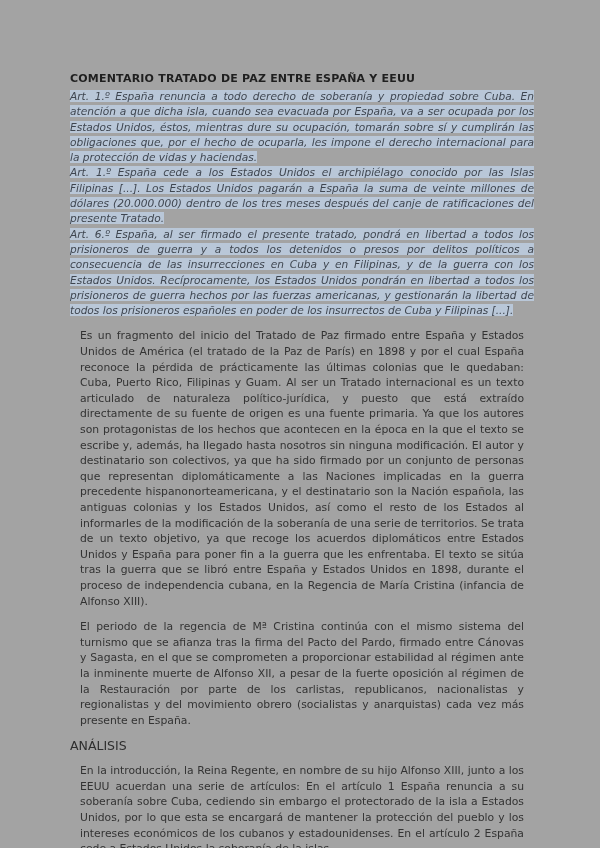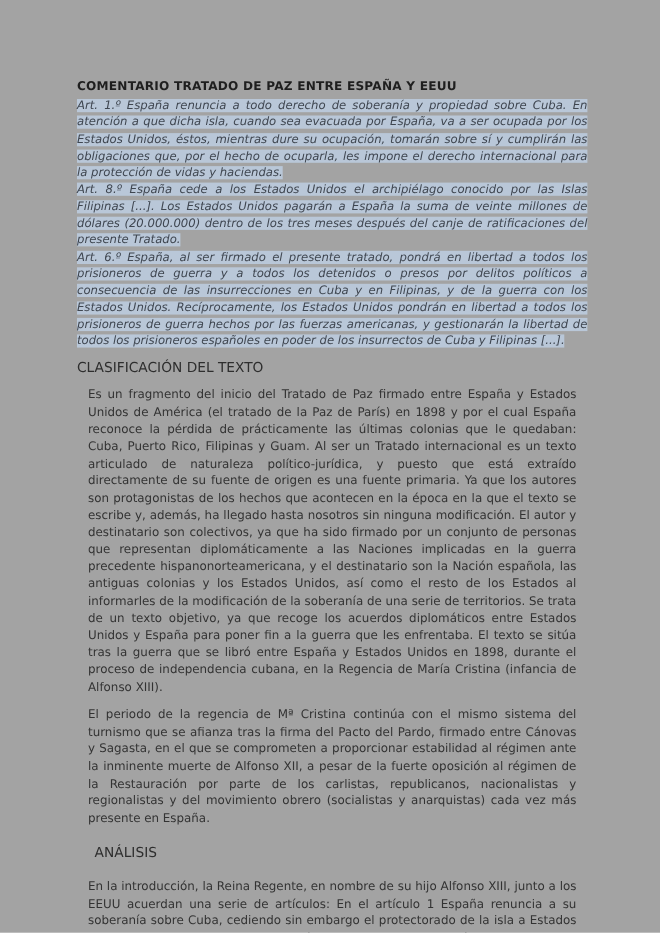--- a/index.html
+++ b/index.html
@@ -39,45 +39,44 @@
     -webkit-box-decoration-break: clone;
     box-decoration-break: clone;
   }
   .section-heading {
     font-size: 12.5px;
     font-weight: normal;
     color: #2e2e2e;
     margin: 8px 0 2px 0;
   }
   .section-heading.tight {
-    margin: 16px;
+    margin: 0;
   }
   .body-par {
     font-size: 10.8px;
     line-height: 15.6px;
     text-align: justify;
     margin: 10px;
     color: #333333;
   }
 </style>
 </head>
 <body>
 
 <div class="page">
 
   <h1 class="title">COMENTARIO TRATADO DE PAZ ENTRE ESPAÑA Y EEUU</h1>
 
   <p class="quote"><span class="hl">Art. 1.º España renuncia a todo derecho de soberanía y propiedad sobre Cuba. En atención a que dicha isla, cuando sea evacuada por España, va a ser ocupada por los Estados Unidos, éstos, mientras dure su ocupación, tomarán sobre sí y cumplirán las obligaciones que, por el hecho de ocuparla, les impone el derecho internacional para la protección de vidas y haciendas.</span></p>
 
 
-  <p class="quote"><span class="hl">Art. 8.º España cede a los Estados Unidos el archipiélago conocido por las Islas Filipinas [...]. Los Estados Unidos pagarán a España la suma de veinte millones de dólares (20.000.000) dentro de los tres meses después del canje de ratificaciones del presente Tratado.</span></p>
+  <p class="quote"><span class="hl">Art. 1.º España cede a los Estados Unidos el archipiélago conocido por las Islas Filipinas [...]. Los Estados Unidos pagarán a España la suma de veinte millones de dólares (20.000.000) dentro de los tres meses después del canje de ratificaciones del presente Tratado.</span></p>
 
   <p class="quote"><span class="hl">Art. 6.º España, al ser firmado el presente tratado, pondrá en libertad a todos los prisioneros de guerra y a todos los detenidos o presos por delitos políticos a consecuencia de las insurrecciones en Cuba y en Filipinas, y de la guerra con los Estados Unidos. Recíprocamente, los Estados Unidos pondrán en libertad a todos los prisioneros de guerra hechos por las fuerzas americanas, y gestionarán la libertad de todos los prisioneros españoles en poder de los insurrectos de Cuba y Filipinas [...].</span></p>
 
-  <h2 class="section-heading">CLASIFICACIÓN DEL TEXTO</h2>
 
   <p class="body-par">Es un fragmento del inicio del Tratado de Paz firmado entre España y Estados Unidos de América (el tratado de la Paz de París) en 1898 y por el cual España reconoce la pérdida de prácticamente las últimas colonias que le quedaban: Cuba, Puerto Rico, Filipinas y Guam. Al ser un Tratado internacional es un texto articulado de naturaleza político-jurídica, y puesto que está extraído directamente de su fuente de origen es una fuente primaria. Ya que los autores son protagonistas de los hechos que acontecen en la época en la que el texto se escribe y, además, ha llegado hasta nosotros sin ninguna modificación. El autor y destinatario son colectivos, ya que ha sido firmado por un conjunto de personas que representan diplomáticamente a las Naciones implicadas en la guerra precedente hispanonorteamericana, y el destinatario son la Nación española, las antiguas colonias y los Estados Unidos, así como el resto de los Estados al informarles de la modificación de la soberanía de una serie de territorios. Se trata de un texto objetivo, ya que recoge los acuerdos diplomáticos entre Estados Unidos y España para poner fin a la guerra que les enfrentaba. El texto se sitúa tras la guerra que se libró entre España y Estados Unidos en 1898, durante el proceso de independencia cubana, en la Regencia de María Cristina (infancia de Alfonso XIII).</p>
 
   <p class="body-par">El periodo de la regencia de Mª Cristina continúa con el mismo sistema del turnismo que se afianza tras la firma del Pacto del Pardo, firmado entre Cánovas y Sagasta, en el que se comprometen a proporcionar estabilidad al régimen ante la inminente muerte de Alfonso XII, a pesar de la fuerte oposición al régimen de la Restauración por parte de los carlistas, republicanos, nacionalistas y regionalistas y del movimiento obrero (socialistas y anarquistas) cada vez más presente en España.</p>
 
   <h2 class="section-heading tight">ANÁLISIS</h2>
 
   <p class="body-par">En la introducción, la Reina Regente, en nombre de su hijo Alfonso XIII, junto a los EEUU acuerdan una serie de artículos: En el artículo 1 España renuncia a su soberanía sobre Cuba, cediendo sin embargo el protectorado de la isla a Estados Unidos, por lo que esta se encargará de mantener la protección del pueblo y los intereses económicos de los cubanos y estadounidenses. En el artículo 2 España cede a Estados Unidos la soberanía de la islas</p>
 
 </div>

